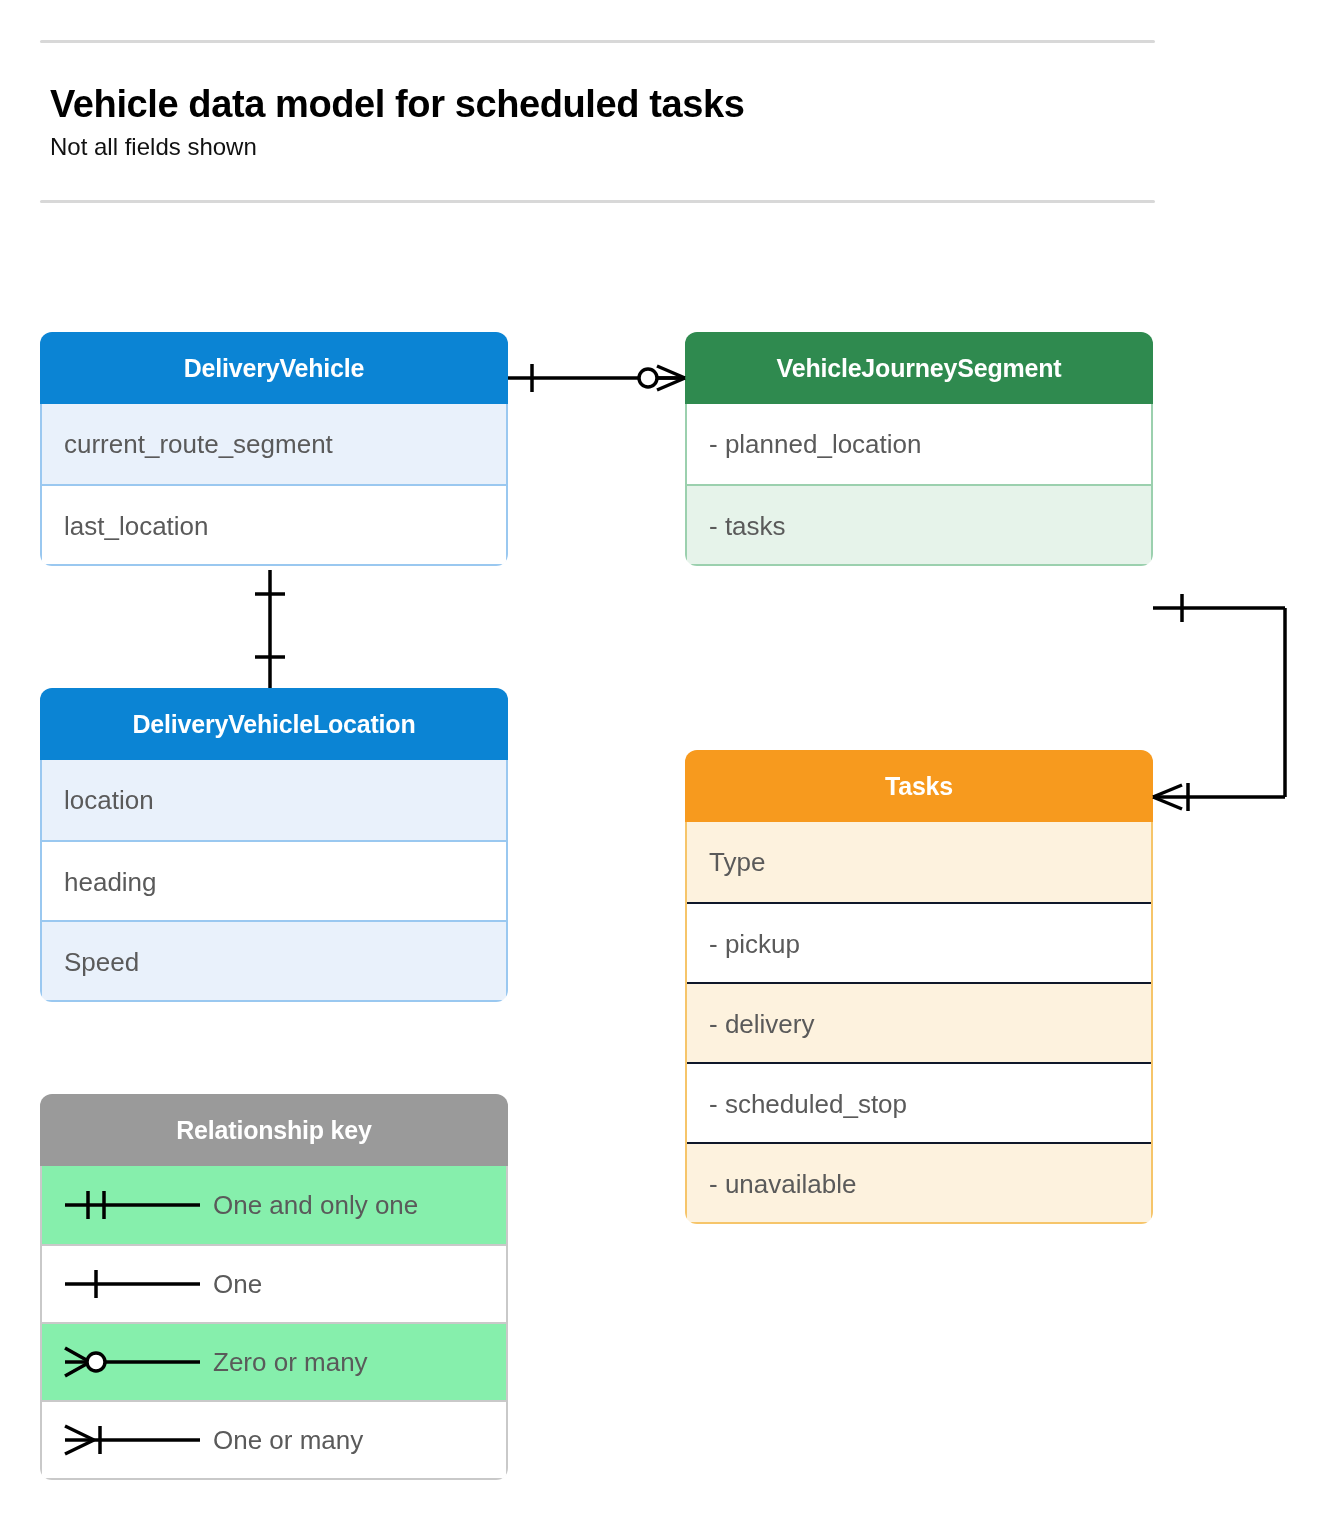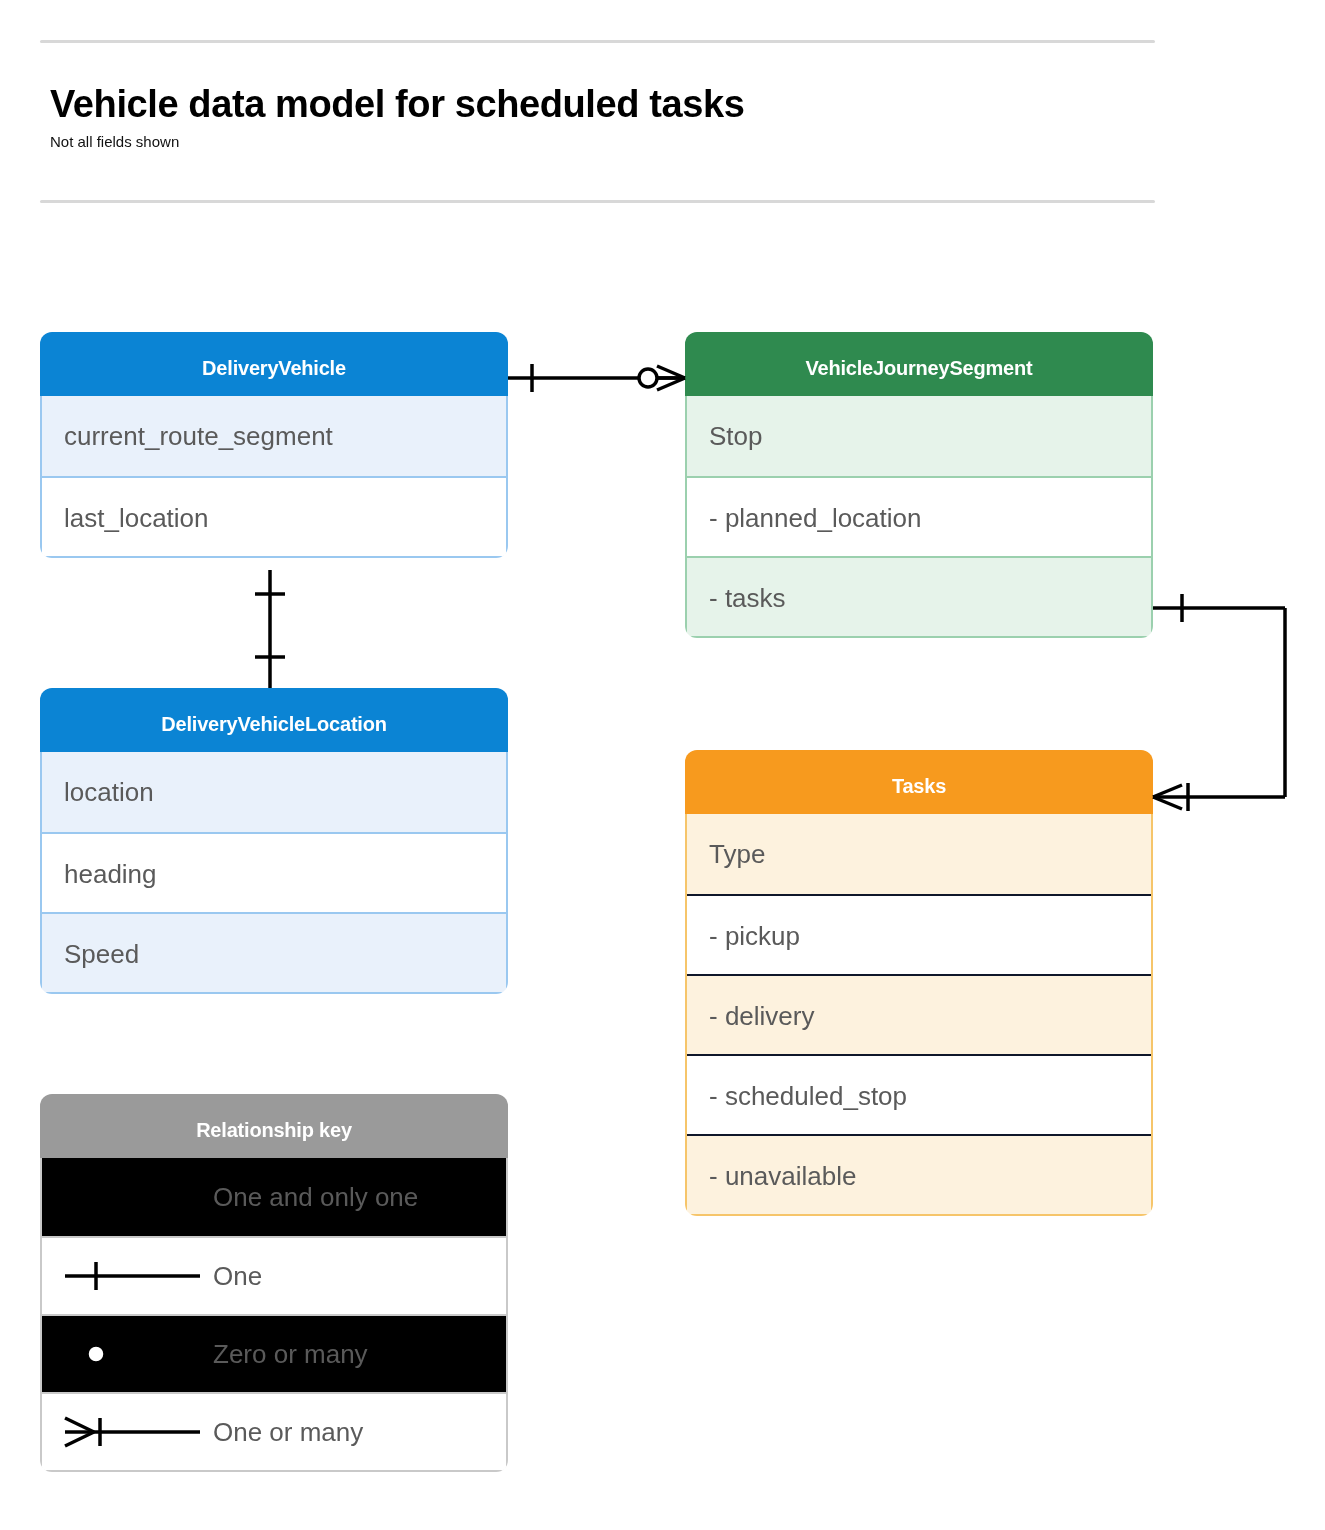--- a/index.html
+++ b/index.html
@@ -35,38 +35,38 @@
     font-weight: bold;
     color: #000000;
     letter-spacing: -0.4px;
     white-space: nowrap;
     margin-top: 8px;
   }
   #page-subtitle {
     position: absolute;
     left: 50px;
     top: 133px;
-    font-size: 15px;
+    font-size: 24px;
     font-weight: normal;
     color: #111111;
     white-space: nowrap;
   }
 
   
   .entity {
     position: absolute;
     box-sizing: border-box;
     border-radius: 12px;
     overflow: hidden;
   }
   .entity-header {
-    height: 64px;
+    height: 72px;
     line-height: 72px;
     text-align: center;
-    font-size: 20px;
+    font-size: 25px;
     font-weight: bold;
     color: #ffffff;
     letter-spacing: -0.2px;
     white-space: nowrap;
   }
   .entity-rows {
     box-sizing: border-box;
     border-left: 2px solid;
     border-right: 2px solid;
     border-bottom: 2px solid;
@@ -101,21 +101,21 @@
   .orange .entity-header { background: #f79a1e; text-align: center; }
   .orange .entity-rows   { border-color: #f6c56a; }
   .orange .entity-row    { border-top: 2px solid #0f172a; background: #ffffff; }
   .orange .entity-row.alt{ background: #fdf2de; }
   .orange .entity-row:first-child { border-top: none; }
 
   
   .gray .entity-header { background: #9a9a9a; }
   .gray .entity-rows   { border-color: #c9c9c9; }
   .gray .entity-row    { border-top: 2px solid #c9c9c9; background: #ffffff; }
-  .gray .entity-row.alt{ background: #000000; }
+  .gray .entity-row.alt{ background: #86efac; }
   .gray .entity-row:first-child { border-top: none; }
 
   
   #box-delivery-vehicle          { left: 40px;  top: 332px;  width: 468px; }
   #box-vehicle-journey-segment   { left: 685px; top: 332px;  width: 468px; }
   #box-delivery-vehicle-location { left: 40px;  top: 688px;  width: 468px; }
   #box-tasks                     { left: 685px; top: 750px;  width: 468px; }
   #box-relationship-key          { left: 40px;  top: 1094px; width: 468px; }
 
   
@@ -161,21 +161,20 @@
   <div class="entity-header">DeliveryVehicle</div>
   <div class="entity-rows">
     <div class="entity-row alt">current_route_segment</div>
     <div class="entity-row">last_location</div>
   </div>
 </div>
 
 <div class="entity green" id="box-vehicle-journey-segment">
   <div class="entity-header">VehicleJourneySegment</div>
   <div class="entity-rows">
-    <div class="entity-row alt">Stop</div>
     <div class="entity-row">-  planned_location</div>
     <div class="entity-row alt">- tasks</div>
   </div>
 </div>
 
 <div class="entity blue" id="box-delivery-vehicle-location">
   <div class="entity-header">DeliveryVehicleLocation</div>
   <div class="entity-rows">
     <div class="entity-row alt">location</div>
     <div class="entity-row">heading</div>

